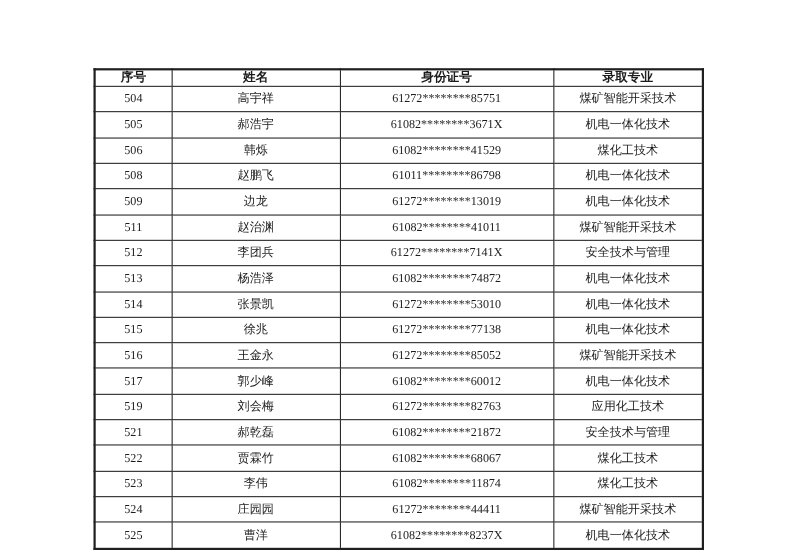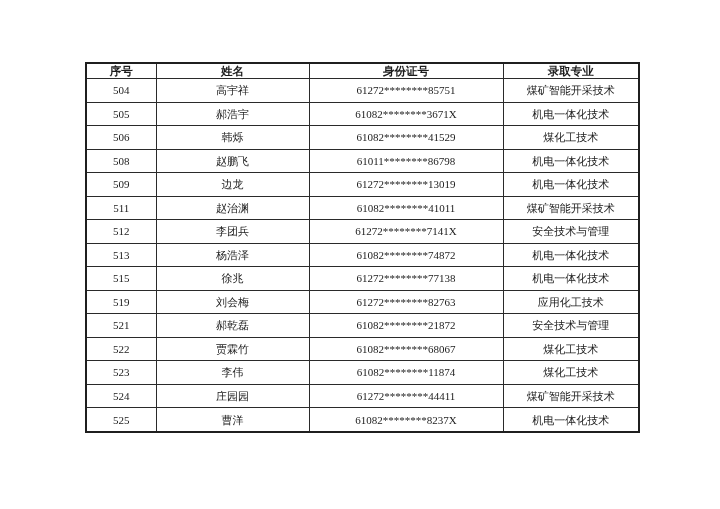--- a/index.html
+++ b/index.html
@@ -19,21 +19,21 @@
     position: absolute;
     left: 0; top: 0;
     width: 720px; height: 509px;
     background: #ffffff;
   }
   table.admission-table {
     position: absolute;
     left: 85px;
     top: 62px;
     width: 553px;
-    height: 371px;
+    height: 438px;
     border-collapse: collapse;
     table-layout: fixed;
     border: 2px solid #1f1f1f;
   }
   table.admission-table th,
   table.admission-table td {
     border: 1px solid #2a2a2a;
     padding: 0;
     text-align: center;
     vertical-align: middle;
@@ -111,23 +111,41 @@
           <td class="id-number-cell">61272********7141X</td>
           <td class="major-cell">安全技术与管理</td>
         </tr>
         <tr>
           <td class="serial-cell">513</td>
           <td class="name-cell">杨浩泽</td>
           <td class="id-number-cell">61082********74872</td>
           <td class="major-cell">机电一体化技术</td>
         </tr>
         <tr>
+          <td class="serial-cell">514</td>
+          <td class="name-cell">张景凯</td>
+          <td class="id-number-cell">61272********53010</td>
+          <td class="major-cell">机电一体化技术</td>
+        </tr>
+        <tr>
           <td class="serial-cell">515</td>
           <td class="name-cell">徐兆</td>
           <td class="id-number-cell">61272********77138</td>
+          <td class="major-cell">机电一体化技术</td>
+        </tr>
+        <tr>
+          <td class="serial-cell">516</td>
+          <td class="name-cell">王金永</td>
+          <td class="id-number-cell">61272********85052</td>
+          <td class="major-cell">煤矿智能开采技术</td>
+        </tr>
+        <tr>
+          <td class="serial-cell">517</td>
+          <td class="name-cell">郭少峰</td>
+          <td class="id-number-cell">61082********60012</td>
           <td class="major-cell">机电一体化技术</td>
         </tr>
         <tr>
           <td class="serial-cell">519</td>
           <td class="name-cell">刘会梅</td>
           <td class="id-number-cell">61272********82763</td>
           <td class="major-cell">应用化工技术</td>
         </tr>
         <tr>
           <td class="serial-cell">521</td>

